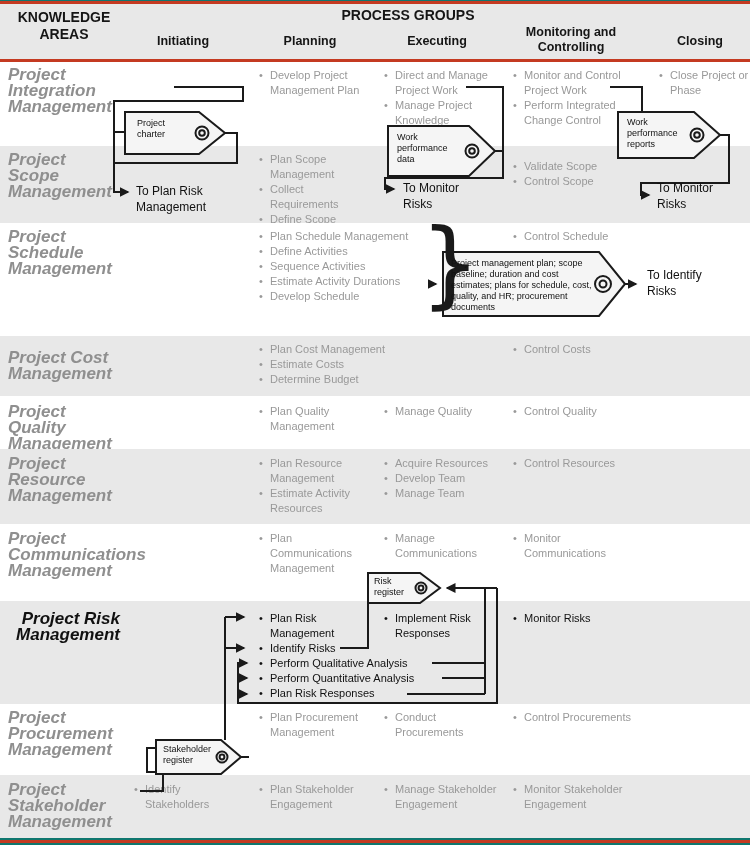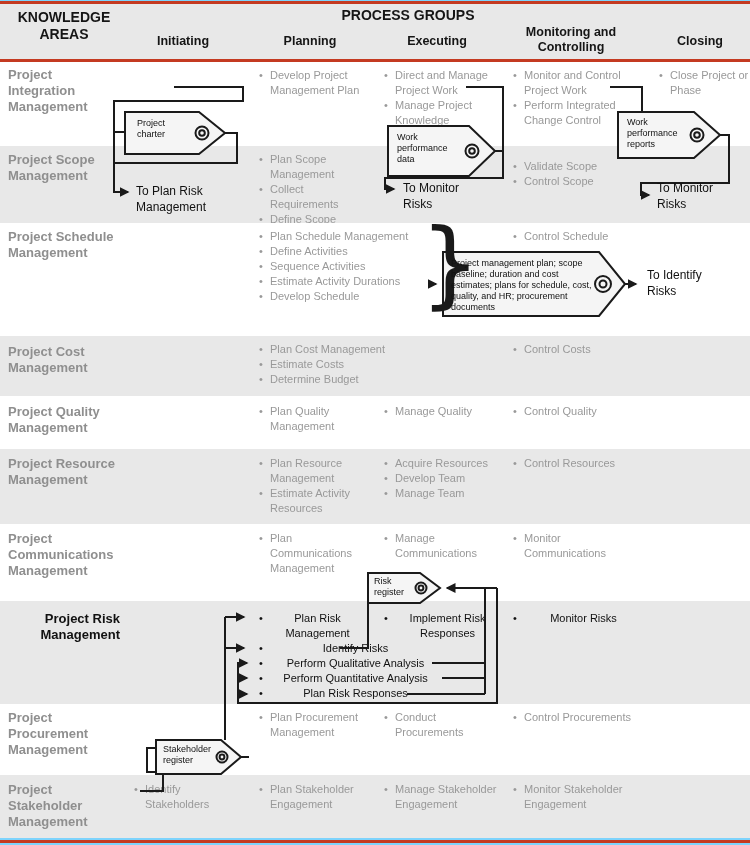--- a/index.html
+++ b/index.html
@@ -1,32 +1,32 @@
 <!DOCTYPE html>
 <html><head>
 <meta charset="utf-8">
 <style>
   html,body{margin:0;padding:0;background:#fff;}
-  #stage{position:relative;width:750px;height:845px;background:#7dd3fc;overflow:hidden;
+  #stage{position:relative;width:750px;height:845px;background:#0f766e;overflow:hidden;
          font-family:"Liberation Sans",sans-serif;-webkit-font-smoothing:antialiased;}
   .redline{position:absolute;left:0;width:750px;height:3px;background:#c43a21;z-index:4;}
   .band{position:absolute;left:0;width:750px;z-index:0;}
   .gray{background:#e8e8e8;}
   .white{background:#ffffff;}
   #header-band{position:absolute;left:0;top:3px;width:750px;height:56px;background:#e8e8e8;z-index:1;}
   .hdr{position:absolute;font-weight:bold;color:#151515;text-align:center;z-index:2;}
   .hdr-big{font-size:14px;line-height:17px;}
   .hdr-col{font-size:12.5px;line-height:15px;}
-  .ka-title{position:absolute;left:8px;width:112px;font-size:13px;font-weight:bold;
-            color:#8f8f8f;line-height:16px;z-index:2;}
+  .ka-title{position:absolute;left:8px;width:112px;font-size:17px;font-weight:bold;
+            color:#8f8f8f;line-height:16px;z-index:2;font-style:italic;}
   .cell{position:absolute;z-index:2;}
   .cell ul{margin:0;padding:0;list-style:none;}
   .cell li{position:relative;padding-left:13px;font-size:11px;line-height:15px;color:#999;}
   .cell li::before{content:"\2022";position:absolute;left:2px;top:0;}
-  .risk-band .cell li{color:#111;text-align:center;}
+  .risk-band .cell li{color:#111;}
   .risk-band .ka-title{color:#111;text-align:right;}
   .li-narrow{width:95px;}
   #overlay{position:absolute;left:0;top:0;z-index:3;pointer-events:none;}
   .tag-label{position:absolute;z-index:5;font-size:9px;line-height:11px;color:#111;}
   .flow-label{position:absolute;z-index:5;font-size:12px;line-height:15.5px;color:#111;}
 </style>
 </head>
 <body>
 
 <div id="stage">
@@ -100,21 +100,21 @@
         </ul>
       </div>
     <div class="cell" style="left:511px;top:6px;width:132px">
         <ul>
       <li>Control Schedule</li>
         </ul>
       </div>
   </div>
 
   <div class="band gray" style="top:336px;height:60px">
-    <div class="ka-title" style="top:8px">Project Cost Management</div>
+    <div class="ka-title" style="top:14px">Project Cost Management</div>
     <div class="cell" style="left:257px;top:6px;width:170px">
         <ul>
       <li>Plan Cost Management</li>
       <li>Estimate Costs</li>
       <li>Determine Budget</li>
         </ul>
       </div>
     <div class="cell" style="left:511px;top:6px;width:132px">
         <ul>
       <li>Control Costs</li>

